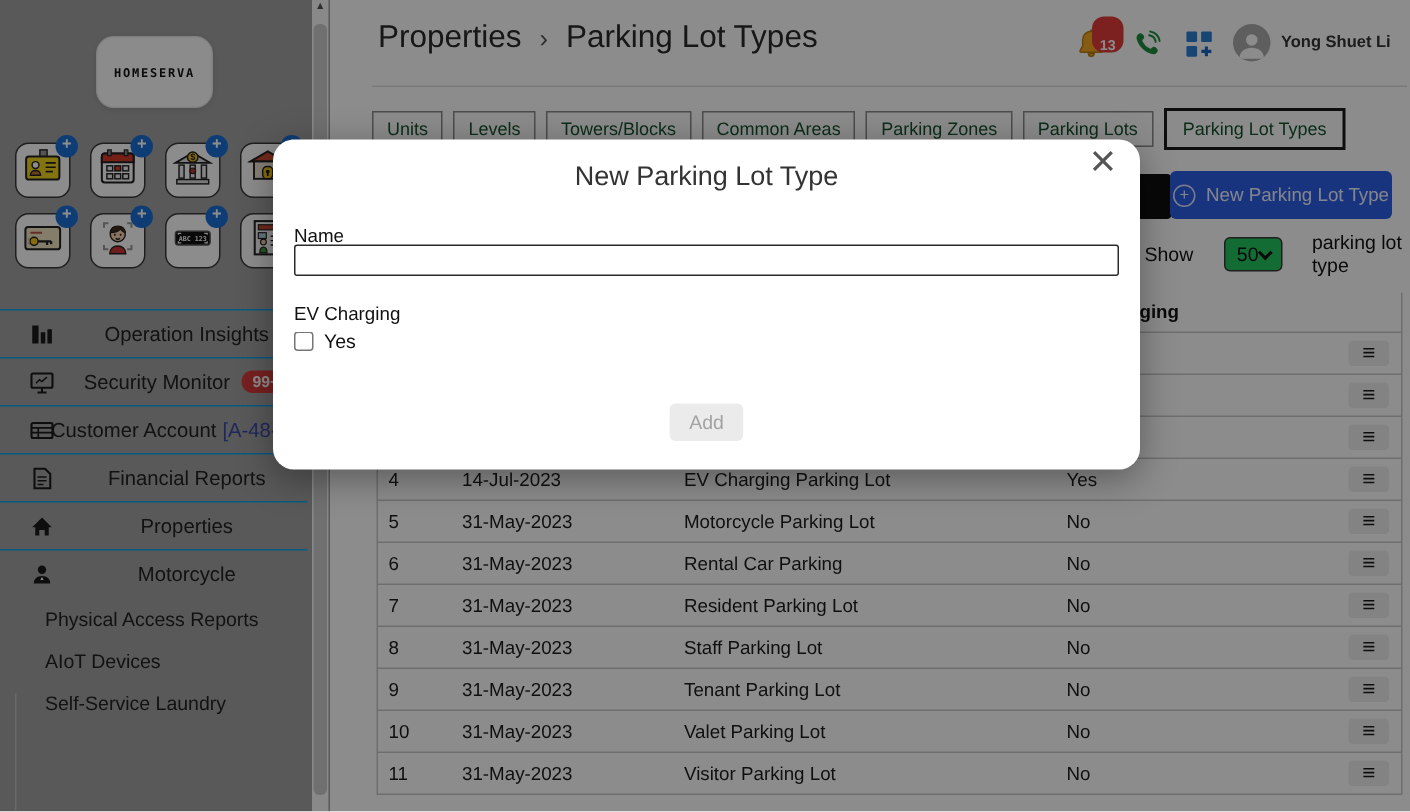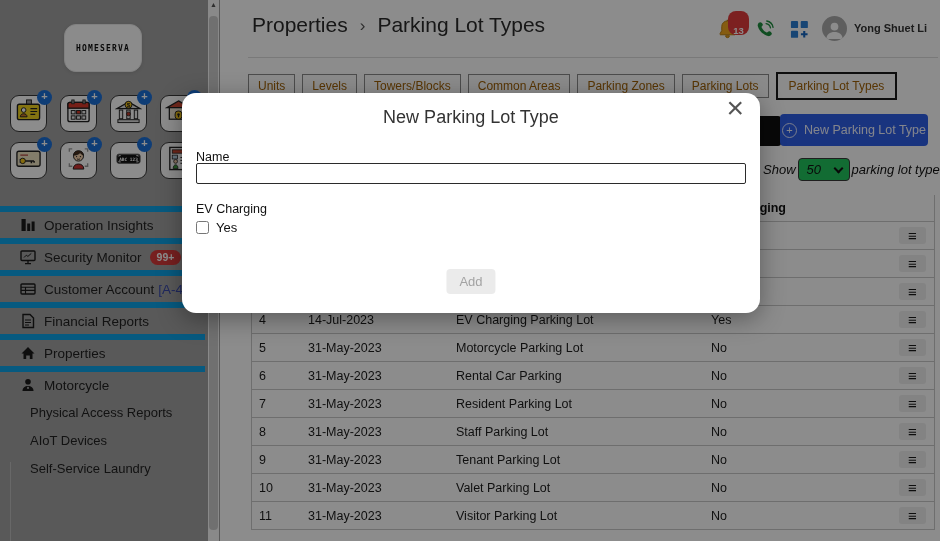--- a/index.html
+++ b/index.html
@@ -16,22 +16,22 @@
     letter-spacing:1.2px; color:#111; }
   #shortcut-grid { position:absolute; left:10px; top:95px; width:200px;
     display:flex; flex-wrap:wrap; column-gap:13px; row-gap:10px; }
   .shortcut { position:relative; width:37px; height:37px; border:1.5px solid #3a3a3a;
     border-radius:9px; background:#fff; display:flex; align-items:center; justify-content:center; }
   .shortcut svg { width:27px; height:27px; }
   .plus-badge { position:absolute; right:-6px; top:-6px; width:15px; height:15px; border-radius:50%;
     background:#1b6fd8; color:#fff; font-size:11px; font-weight:bold; line-height:13px;
     text-align:center; }
   #menu { position:absolute; left:0; top:206px; width:205px; }
-  .menu-item { position:relative; height:32px; border-top:6px solid #0ea5e9;
-    display:flex; align-items:center; }
+  .menu-item { position:relative; height:32px; border-top:1px solid #0ea5e9;
+    display:flex; align-items:center;justify-content:center; }
   .menu-item .mi { position:absolute; left:20px; width:16px; height:16px; }
   .menu-item .mi svg { width:16px; height:16px; }
   .menu-label { margin-left:44px; font-size:13.5px; color:#222; white-space:nowrap; }
   .menu-suffix { margin-left:4px; font-size:13.5px; color:var(--link-blue,#3949AB); white-space:nowrap; }
   .menu-badge { margin-left:8px; background:var(--security-badge-red,#D93B3B); color:#fff;
     font-size:10.5px; font-weight:bold; padding:1.5px 7px; border-radius:9px; }
   .menu-arrow { position:absolute; right:14px; font-size:12px; color:#333; }
   .menu-sub { position:relative; height:28px; display:flex; align-items:center; }
   .menu-sub .menu-label { margin-left:30px; font-size:13px; }
   #sub-rail { position:absolute; left:10px; top:462px; width:1px; height:79px; background:#bdbdbd; }
@@ -52,34 +52,34 @@
     background:var(--badge-red,#E23B3B); border-radius:8px; color:#fff; font-size:9.5px;
     font-weight:bold; text-align:center; line-height:15px; padding:12px 4px; }
   #phone-wrap { position:absolute; left:534px; top:19px; }
   #grid-wrap { position:absolute; left:570px; top:20px; }
   #avatar { position:absolute; left:602px; top:16px; width:25px; height:25px; border-radius:50%;
     background:#acacac; overflow:hidden; display:flex; align-items:flex-end; justify-content:center; }
   #user-name { position:absolute; left:634px; top:22px; font-size:11px; font-weight:bold; color:#333; }
   #header-divider { position:absolute; left:28px; right:2px; top:57px; height:1px; background:#ddd; }
 
   #tabs { position:absolute; left:28px; top:72px; display:flex; align-items:flex-start; gap:7px; }
-  .tab { border:1px solid #8a8a8a; background:#fdfdfd; color:#a16207; font-size:12px;
+  .tab { border:1px solid #8a8a8a; background:#fdfdfd; color:#14532d; font-size:12px;
     padding:4px 9px; margin-top:2px; white-space:nowrap; }
   .tab.active { border:2px solid #1a1a1a; padding:5px 11px; margin-top:0; }
 
   #dark-fragment { position:absolute; left:536px; top:116px; width:25px; height:30px;
     background:#101010; border-radius:3px; }
   #new-btn { position:absolute; left:560px; top:114px; width:148px; height:32px;
     background:var(--accent-blue,#2F5FE8); border-radius:4px; color:#eef2ff; font-size:12.5px;
     display:flex; align-items:center; justify-content:center; gap:7px; }
   #new-btn .plus-circle { width:15px; height:15px; border:1.4px solid #dfe6ff; border-radius:50%;
     font-size:11px; line-height:12px; text-align:center; }
 
   #show-row { position:absolute; left:543px; top:157px; height:24px; display:flex;
-    align-items:center; gap:2px; font-size:13px; color:#111;font-style:italic; }
+    align-items:center; gap:20px; font-size:13px; color:#111; }
   #show-select { position:relative; width:52px; height:23px; border:1.5px solid #3a3a3a;
     border-radius:4px; background:#22c55e; }
   #show-select .val { position:absolute; left:8px; top:3px; font-size:13px; color:#111; }
   #show-select .chev { position:absolute; right:7px; top:6px; width:7px; height:7px;
     border-right:2px solid #111; border-bottom:2px solid #111; transform:rotate(45deg); }
 
   #table { position:absolute; left:31px; top:195px; width:684px;
     border-left:1px solid #c9c9c9; border-right:1px solid #c9c9c9; }
   #thead { position:relative; height:27px; border-bottom:1px solid #c9c9c9; }
   #thead span { position:absolute; top:6px; font-size:12.5px; font-weight:bold; color:#111; }

